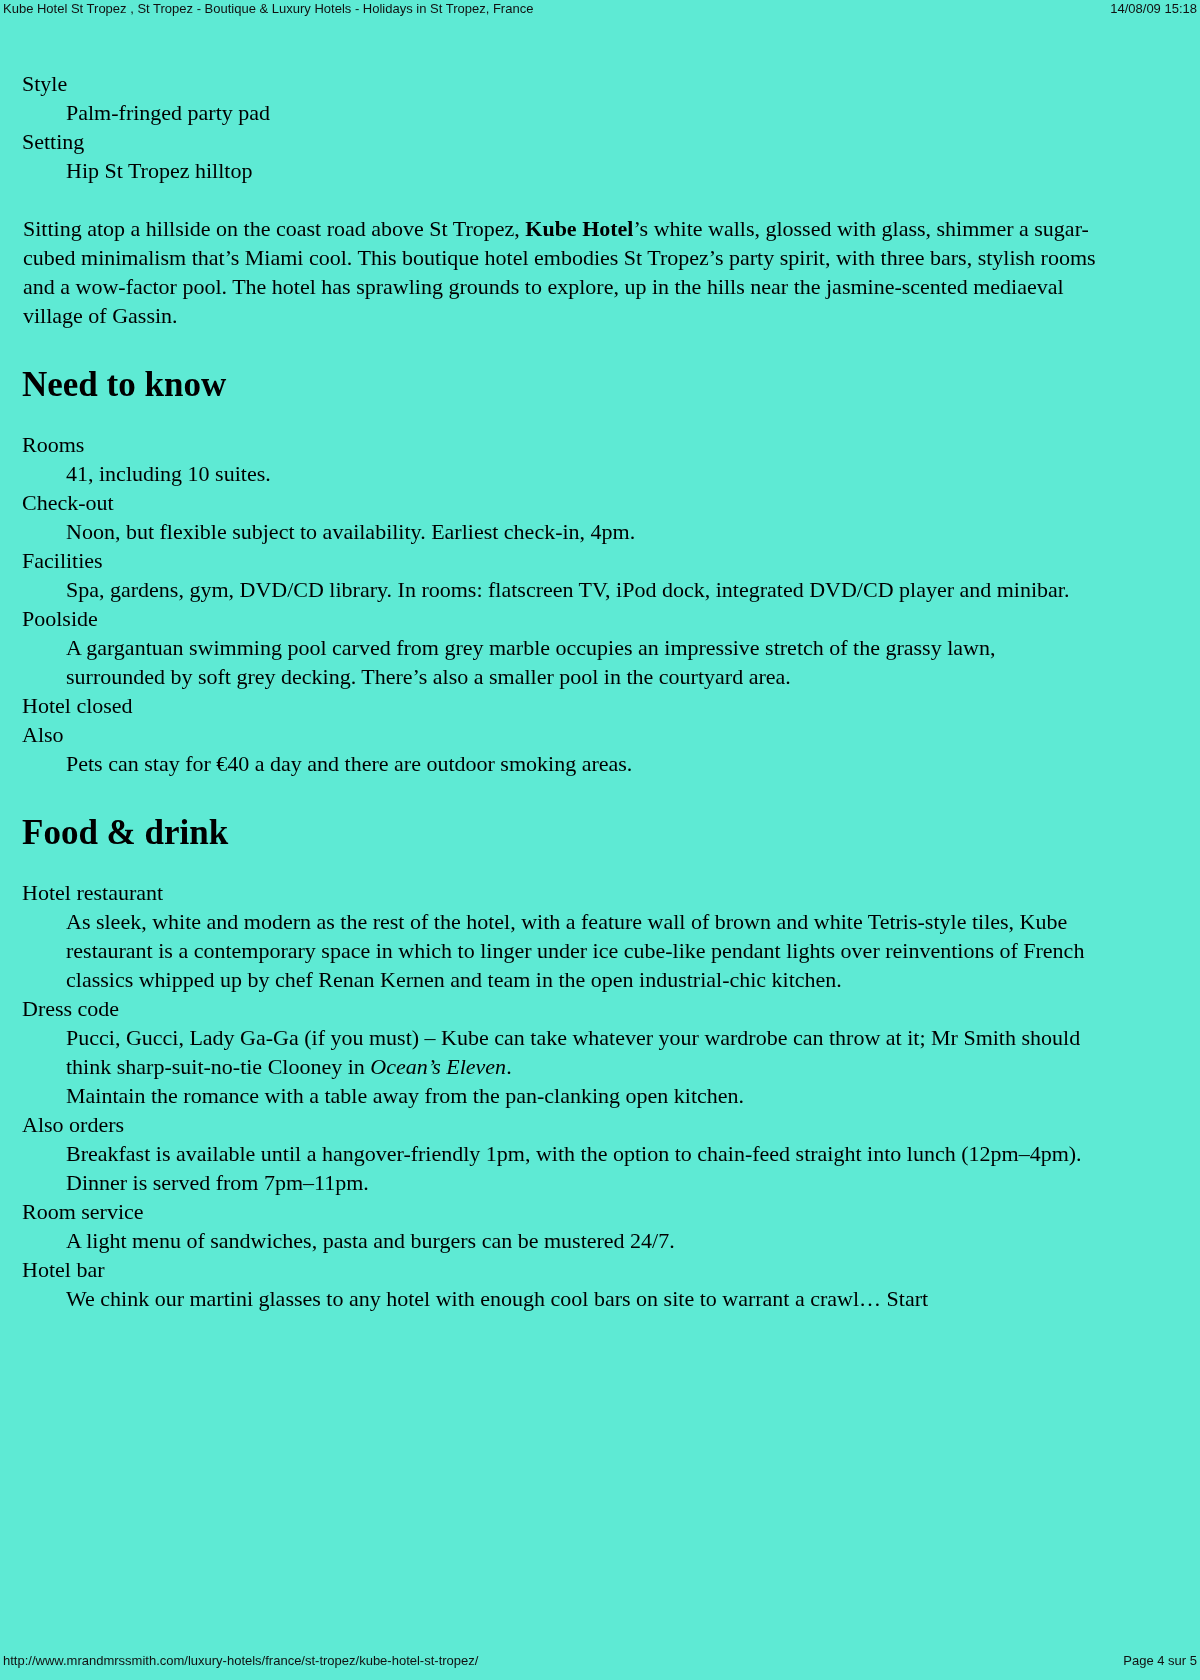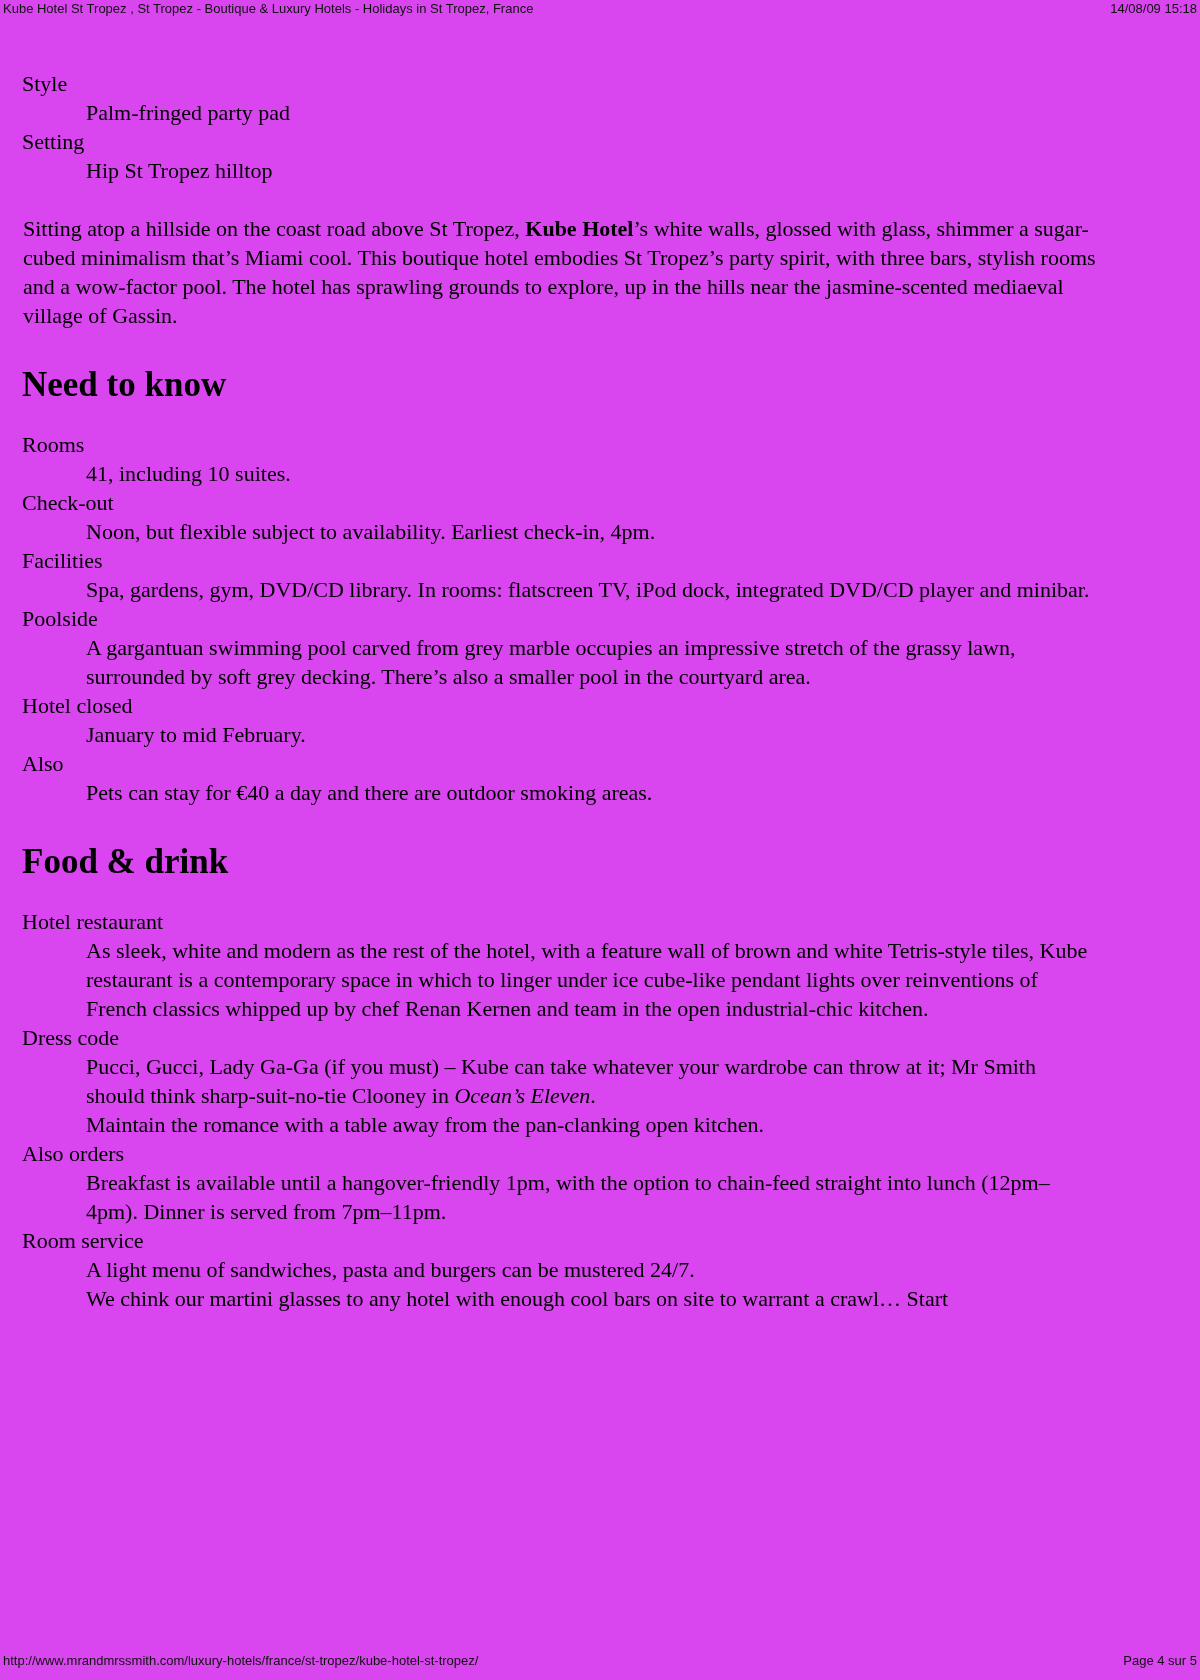--- a/index.html
+++ b/index.html
@@ -1,20 +1,20 @@
 <!DOCTYPE html>
 <html><head>
 <meta charset="utf-8">
 <style>
   html, body { margin: 0; padding: 0; background: #ffffff; }
   .page {
     position: relative;
     width: 1200px;
     height: 1680px;
-    background: #d946ef;
+    background: #5eead4;
     color: #000000;
     overflow: hidden;
     font-family: "Liberation Serif", serif;
   }
   .print-bar {
     position: absolute;
     left: 3px;
     right: 3px;
     display: flex;
     justify-content: space-between;
@@ -32,21 +32,21 @@
   .content {
     position: absolute;
     top: 69px;
     left: 22px;
     width: 1076px;
     font-size: 22px;
     line-height: 29px;
   }
   .content dl { margin: 0; padding: 0; }
   .content dt { margin: 0; padding: 0; }
-  .content dd { margin: 0 0 0 64px; padding: 0; }
+  .content dd { margin: 0 0 0 44px; padding: 0; }
   .intro { margin: 29px 1px; }
   .section-heading {
     font-size: 35px;
     line-height: 40px;
     font-weight: bold;
     margin: 35px 0 25px 0;
   }
   b { font-weight: bold; }
   i { font-style: italic; }
 </style>
@@ -76,37 +76,37 @@
     <dl>
       <dt>Rooms</dt>
       <dd>41, including 10 suites.</dd>
       <dt>Check-out</dt>
       <dd>Noon, but flexible subject to availability. Earliest check-in, 4pm.</dd>
       <dt>Facilities</dt>
       <dd>Spa, gardens, gym, DVD/CD library. In rooms: flatscreen TV, iPod dock, integrated DVD/CD player and minibar.</dd>
       <dt>Poolside</dt>
       <dd>A gargantuan swimming pool carved from grey marble occupies an impressive stretch of the grassy lawn, surrounded by soft grey decking. There’s also a smaller pool in the courtyard area.</dd>
       <dt>Hotel closed</dt>
-      <dd>January to mid February.</dd>
       <dt>Also</dt>
       <dd>Pets can stay for €40 a day and there are outdoor smoking areas.</dd>
     </dl>
 
     <div class="section-heading">Food &amp; drink</div>
 
     <dl>
       <dt>Hotel restaurant</dt>
       <dd>As sleek, white and modern as the rest of the hotel, with a feature wall of brown and white Tetris-style tiles, Kube restaurant is a contemporary space in which to linger under ice cube-like pendant lights over reinventions of French classics whipped up by chef Renan Kernen and team in the open industrial-chic kitchen.</dd>
       <dt>Dress code</dt>
       <dd><span>Pucci, Gucci, Lady Ga-Ga (if you must) – Kube can take whatever your wardrobe can throw at it; Mr Smith should think sharp-suit-no-tie Clooney in </span><i>Ocean’s Eleven</i><span>.</span></dd>
       <dd>Maintain the romance with a table away from the pan-clanking open kitchen.</dd>
       <dt>Also orders</dt>
       <dd>Breakfast is available until a hangover-friendly 1pm, with the option to chain-feed straight into lunch (12pm–4pm). Dinner is served from 7pm–11pm.</dd>
       <dt>Room service</dt>
       <dd>A light menu of sandwiches, pasta and burgers can be mustered 24/7.</dd>
+      <dt>Hotel bar</dt>
       <dd>We chink our martini glasses to any hotel with enough cool bars on site to warrant a crawl… Start</dd>
     </dl>
 
   </div>
 
   <div class="print-bar bottom">
     <span class="left-cell">http://www.mrandmrssmith.com/luxury-hotels/france/st-tropez/kube-hotel-st-tropez/</span>
     <span class="right-cell">Page 4 sur 5</span>
   </div>
 

